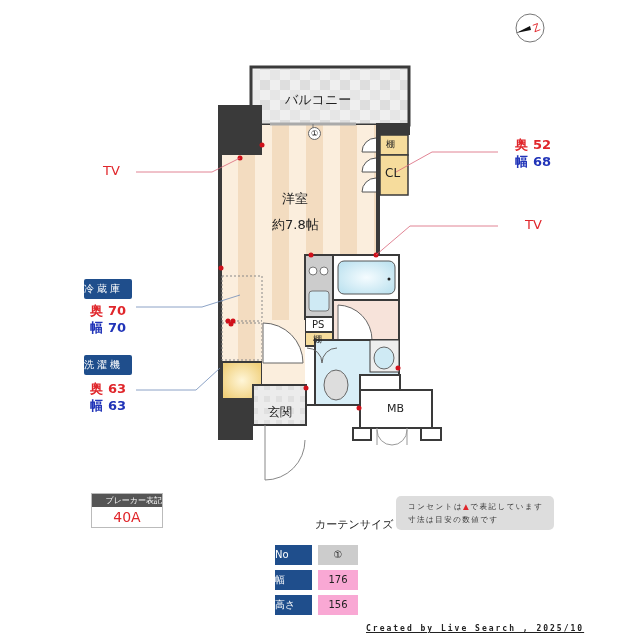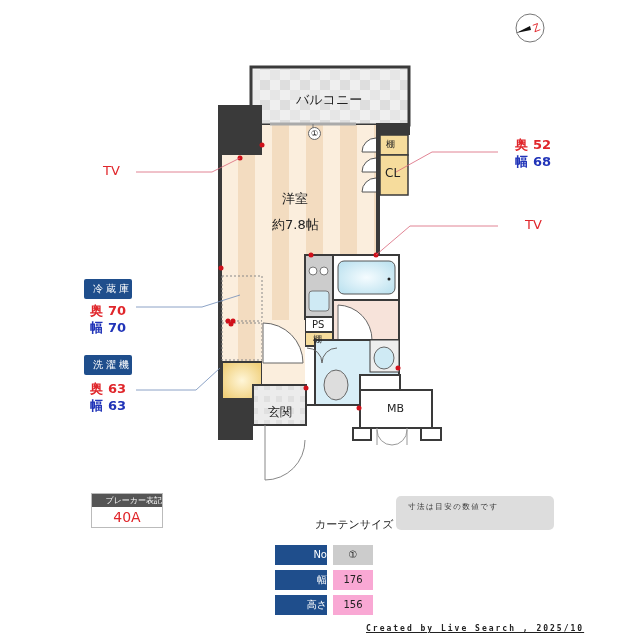--- a/index.html
+++ b/index.html
@@ -1,32 +1,32 @@
 <!DOCTYPE html>
 <html><head>
 <meta charset="utf-8">
 <style>
   html,body{margin:0;padding:0;background:#fff;}
   body{width:640px;height:640px;position:relative;overflow:hidden;font-family:"DejaVu Sans","Liberation Sans",sans-serif;}
   svg.plan{position:absolute;left:0;top:0;}
   .lbl{position:absolute;font-size:13px;color:#222;white-space:nowrap;}
   .red{color:#e0262b;}
   .blue{color:#2134b8;}
-  .tag{position:absolute;background:#1f4e8c;color:#fff;font-size:10px;letter-spacing:3px;text-align:right;border-radius:2px;padding:3px 0;}
+  .tag{position:absolute;background:#1f4e8c;color:#fff;font-size:10px;letter-spacing:3px;text-align:left;border-radius:2px;padding:3px 0;}
   .dim{position:absolute;font-size:13px;line-height:17px;white-space:nowrap;font-weight:bold;}
   .dim span.k{display:inline-block;width:18px;}
   .breaker{position:absolute;left:91px;top:493px;width:70px;border:1px solid #bbb;}
   .breaker .h{background:#555;color:#fff;font-size:8px;text-align:right;height:13px;line-height:13px;}
   .breaker .v{color:#e0262b;font-size:14px;text-align:center;height:20px;line-height:20px;background:#fff;}
   .note{position:absolute;left:396px;top:496px;width:158px;height:34px;background:#ddd;border-radius:5px;font-size:7.5px;color:#333;letter-spacing:1.5px;padding:4px 0 0 12px;box-sizing:border-box;line-height:13px;}
   .note .tri{color:#e0262b;}
   .curtain-title{position:absolute;left:283px;top:517px;font-size:11px;color:#222;margin-left:32px;}
   .ct{position:absolute;left:275px;top:545px;}
   .ct .row{display:flex;margin-bottom:5px;}
-  .ct .k{width:52px;height:20px;background:#1f4e8c;color:#fff;font-size:10px;text-align:right;line-height:20px;}
+  .ct .k{width:37px;height:20px;background:#1f4e8c;color:#fff;font-size:10px;text-align:left;line-height:20px;}
   .ct .v{width:40px;height:20px;margin-left:6px;background:#f9a8d4;font-size:10px;text-align:center;line-height:20px;color:#222;}
   .ct .v.no{background:#ccc;}
   .credit{position:absolute;left:366px;top:624px;font-size:8px;letter-spacing:2px;color:#222;font-family:"DejaVu Sans Mono",monospace;font-weight:bold;text-decoration:underline;}
 </style>
 </head>
 <body>
 
 <svg class="plan" width="640" height="640">
   <defs>
     <pattern id="stripes" width="34" height="10" patternUnits="userSpaceOnUse">
@@ -152,21 +152,21 @@
     <polyline points="136,390 196,390 220,368" stroke="#6f8bb8"></polyline>
   </g>
 
   <g>
     <circle cx="530" cy="28" r="14" fill="#fff" stroke="#777"></circle>
     <polygon points="516,33 530,26 531,30" fill="#111"></polygon>
     <text x="533" y="31" font-size="11" fill="#e0262b" font-family="Liberation Sans, sans-serif" transform="rotate(-20 537 27)">Z</text>
   </g>
 </svg>
 
-<div class="lbl" style="left:296px;top:91px;font-size:13px;">バルコニー</div>
+<div class="lbl" style="left:285px;top:91px;font-size:13px;">バルコニー</div>
 <div class="lbl" style="left:308px;top:127px;width:11px;height:11px;border:1px solid #666;border-radius:50%;background:#fff;font-size:8px;text-align:center;line-height:11px;">①</div>
 <div class="lbl" style="left:386px;top:138px;font-size:9px;">棚</div>
 <div class="lbl" style="left:385px;top:166px;font-size:12px;">CL</div>
 <div class="lbl" style="left:282px;top:190px;">洋室</div>
 <div class="lbl" style="left:272px;top:216px;">約7.8帖</div>
 <div class="lbl" style="left:312px;top:319px;font-size:10px;">PS</div>
 <div class="lbl" style="left:313px;top:333px;font-size:9px;">棚</div>
 <div class="lbl" style="left:268px;top:404px;font-size:12px;">玄関</div>
 <div class="lbl" style="left:387px;top:402px;font-size:11px;">MB</div>
 
@@ -189,20 +189,21 @@
   <div class="red"><span class="k">奥</span><span>63</span></div>
   <div class="blue"><span class="k">幅</span><span>63</span></div>
 </div>
 
 <div class="breaker">
   <div class="h">ブレーカー表記</div>
   <div class="v">40A</div>
 </div>
 
 <div class="note">
+  <div><span>コンセントは</span><span class="tri">▲</span><span>で表記しています</span></div>
   <div>寸法は目安の数値です</div>
 </div>
 
 <div class="curtain-title">カーテンサイズ</div>
 <div class="ct">
   <div class="row">
     <div class="k">No</div>
     <div class="v no">①</div>
   </div>
   <div class="row">

